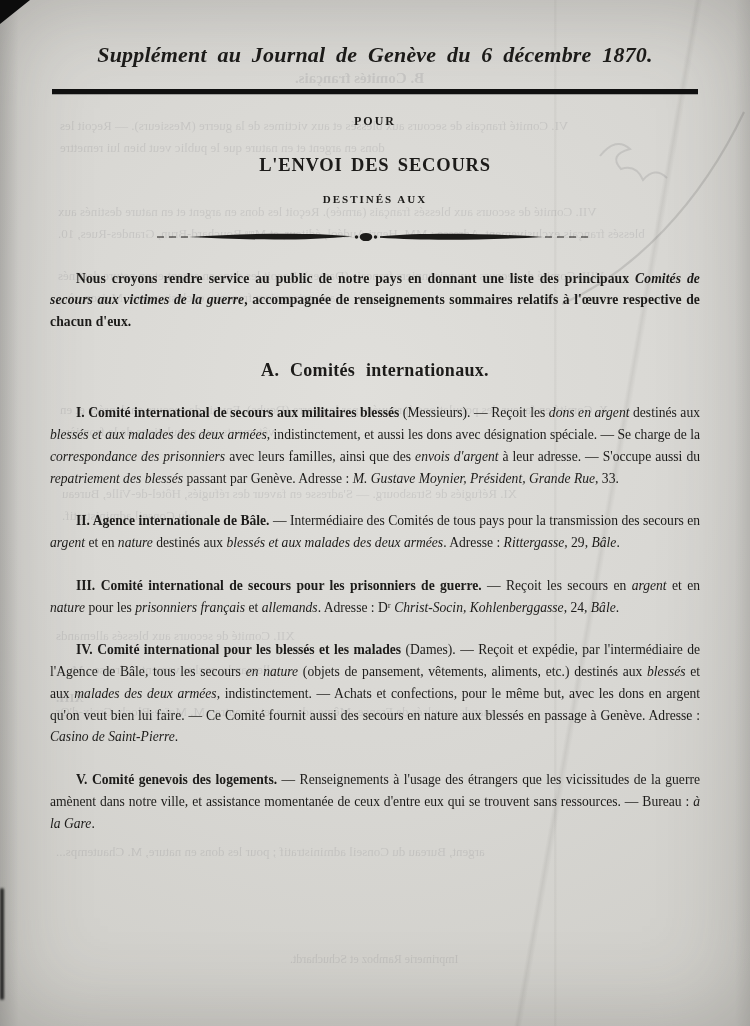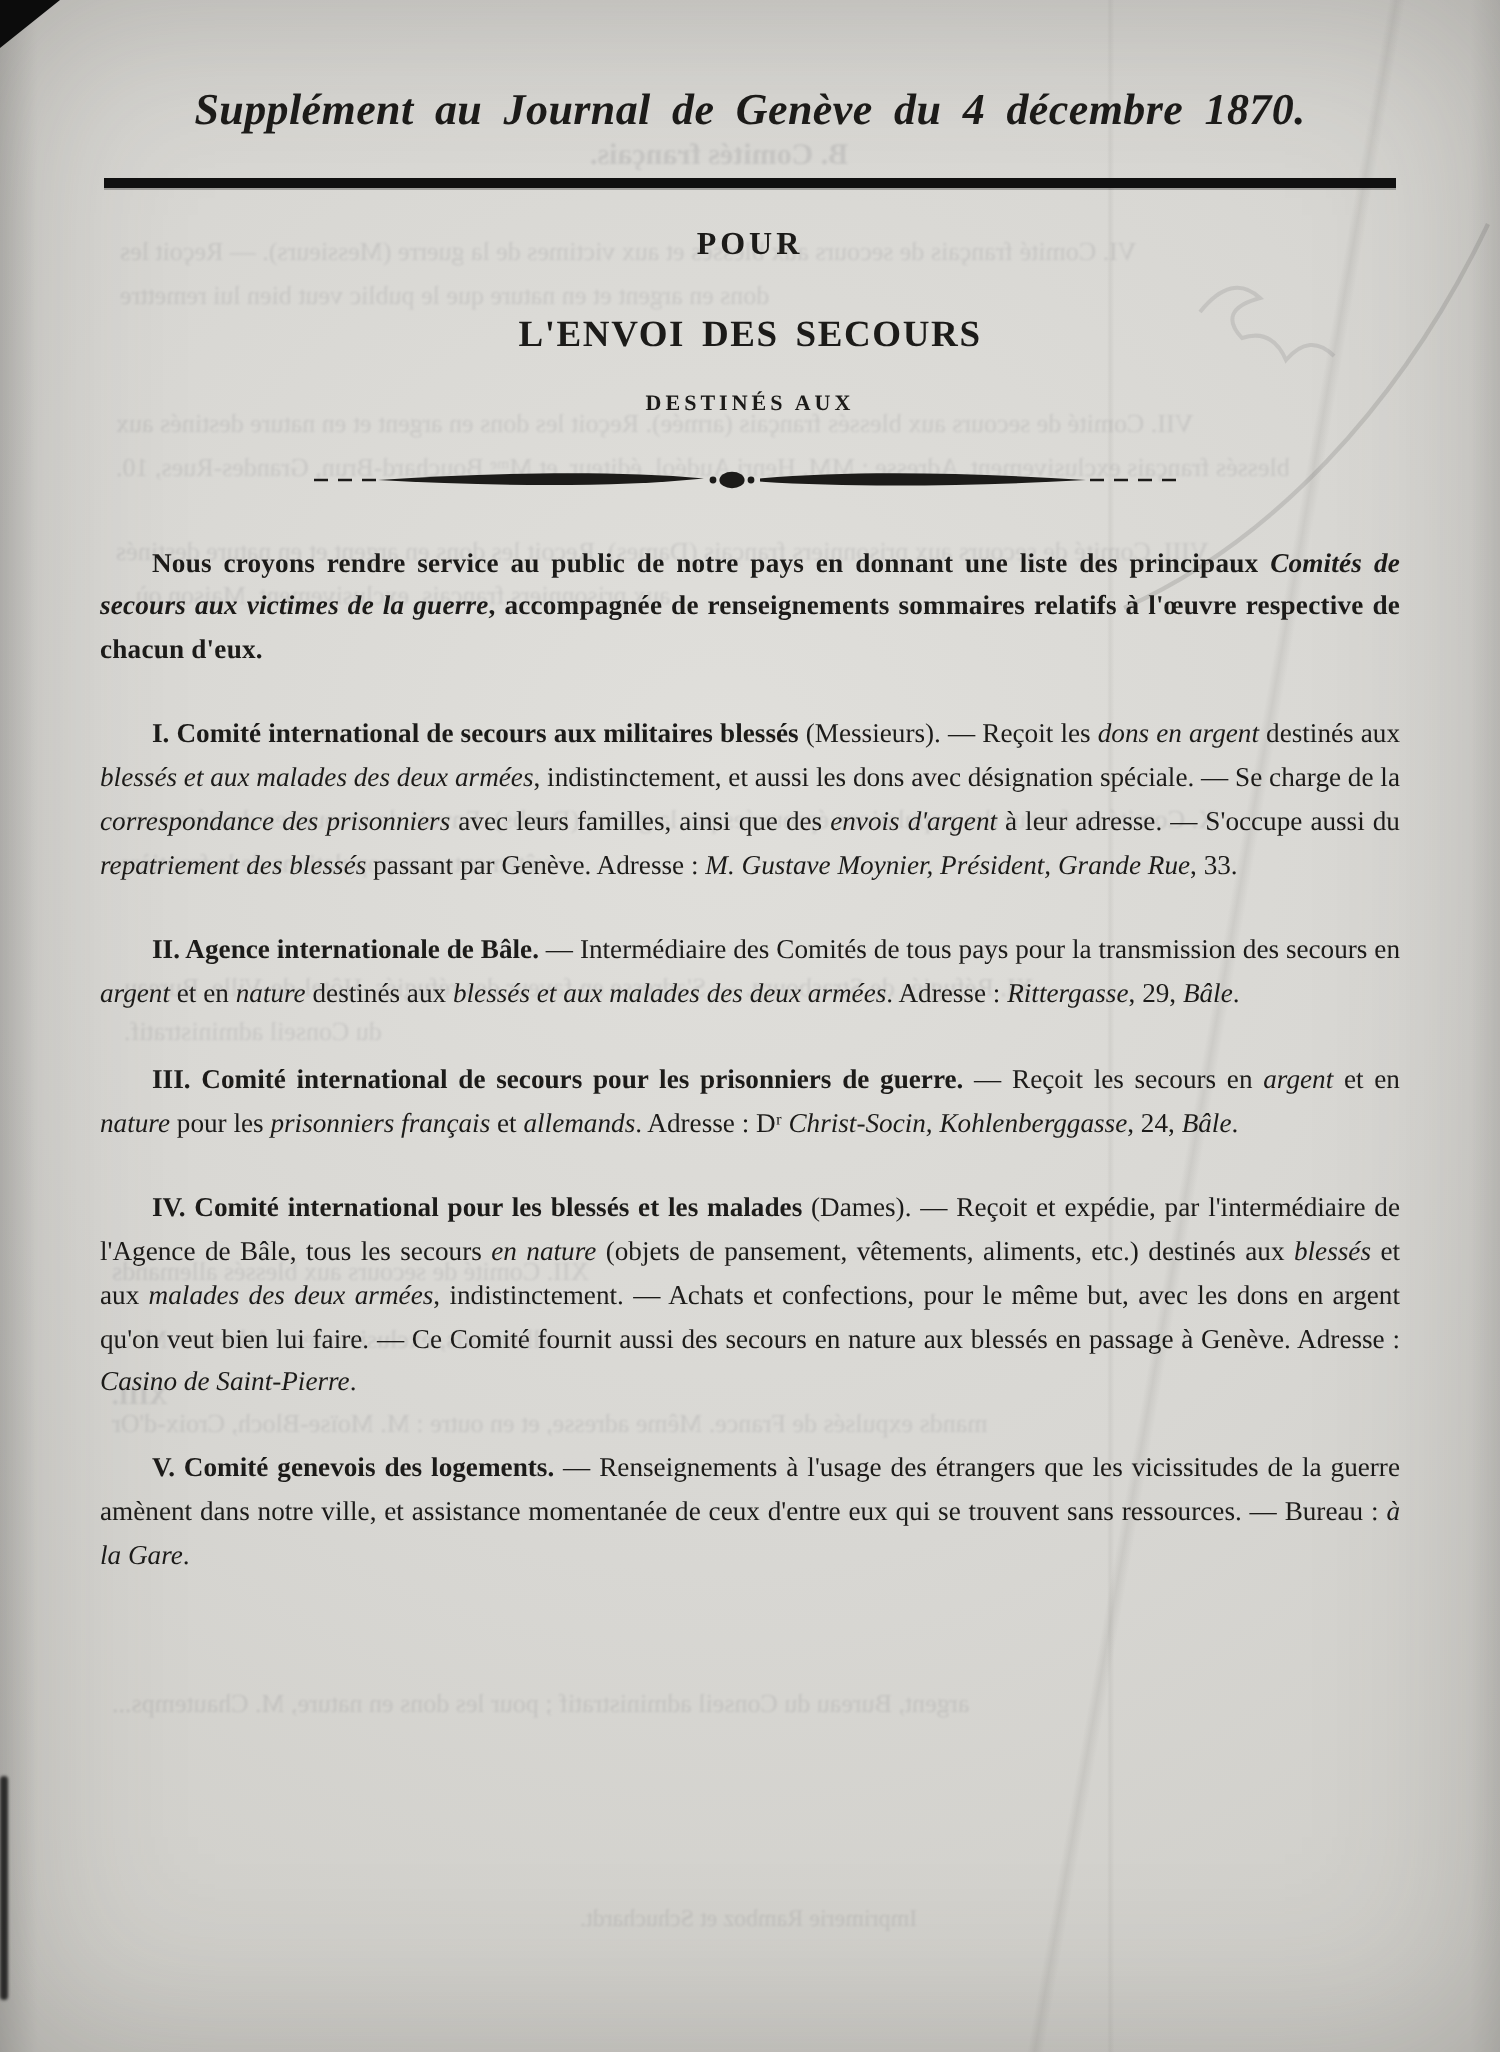--- a/index.html
+++ b/index.html
@@ -40,21 +40,21 @@
   
   .content{position:relative;z-index:2;padding:0 50px;}
   .masthead{margin-top:42px;text-align:center;
     font-size:22px;font-weight:bold;font-style:italic;word-spacing:5px;letter-spacing:.2px;}
   .top-rule{width:646px;height:5px;background:#101010;margin:21px auto 0;
     box-shadow:0 1px 0 rgba(0,0,0,.25);}
   .main-title{margin-top:26px;text-align:center;font-size:61px;font-weight:bold;
     letter-spacing:13px;text-indent:13px;
     text-shadow:1px 0 0 #1c1b19, -0.5px 0 0 #1c1b19;}
   .small-caps-line{text-align:center;font-weight:bold;}
-  .pour{margin-top:20px;font-size:16px;letter-spacing:2px;}
+  .pour{margin-top:20px;font-size:12px;letter-spacing:2px;}
   .envoi{margin-top:26px;font-size:18.5px;letter-spacing:.8px;word-spacing:3px;}
   .destines{margin-top:17px;font-size:11px;letter-spacing:2px;}
   .victimes{margin-top:15px;text-align:center;font-size:44px;font-weight:bold;
     letter-spacing:4px;word-spacing:13px;white-space:nowrap;}
   .divider{display:block;margin:24px auto 0;}
   .intro{margin:23px auto 0;font-size:13.6px;line-height:1.58;text-align:justify;
     text-indent:26px;font-weight:bold;letter-spacing:.1px;}
   .section-heading{margin-top:28px;text-align:center;font-size:18px;font-weight:bold;
     word-spacing:6px;letter-spacing:.3px;}
   .para{margin:21px 0 0 0;font-size:13.6px;line-height:1.6;text-align:justify;
@@ -89,21 +89,21 @@
   <svg class="pencil" width="210" height="210" viewBox="0 0 210 210" style="right:-8px;top:108px;position:absolute">
     <path d="M14 196 C 86 164, 152 96, 196 4" stroke="rgba(40,40,46,.14)" fill="none" stroke-width="2.2"></path>
     <path d="M52 48 q 16 -20 30 -7 q -22 6 -9 20 q 15 -5 22 11 q 12 -14 24 -2" stroke="rgba(40,40,46,.11)" fill="none" stroke-width="2"></path>
   </svg>
 
   <div class="corner-tl"></div>
   <div class="edge-sliver-left"></div>
 
   <div class="content">
 
-    <div class="masthead">Supplément au Journal de Genève du 4 décembre 1870.</div>
+    <div class="masthead">Supplément au Journal de Genève du 6 décembre 1870.</div>
 
     <div class="top-rule"></div>
 
 
     <div class="small-caps-line pour">POUR</div>
 
     <div class="small-caps-line envoi">L'ENVOI DES SECOURS</div>
 
     <div class="small-caps-line destines">DESTINÉS AUX</div>
 
@@ -113,20 +113,21 @@
       <path d="M34 8 C 92 4.2, 152 3.2, 197 7.2 C 152 11.8, 92 11.2, 34 8 Z" fill="#1c1b19"></path>
       <circle cx="201.5" cy="8" r="1.7" fill="#1c1b19"></circle>
       <ellipse cx="211" cy="8" rx="6.3" ry="4.1" fill="#1c1b19"></ellipse>
       <circle cx="220.5" cy="8" r="1.7" fill="#1c1b19"></circle>
       <path d="M225 7.2 C 270 3.2, 330 4.2, 388 8 C 330 11.2, 270 11.8, 225 8.8 Z" fill="#1c1b19"></path>
       <path d="M390 8 h48" stroke="#1c1b19" stroke-width="1.2" stroke-dasharray="7 5" fill="none"></path>
     </svg>
 
     <p class="intro"><span style="font-weight: bold;">Nous croyons rendre service au public de notre pays en donnant une liste des principaux </span><span style="font-weight: bold; font-style: italic;">Comités de secours aux victimes de la guerre</span><span style="font-weight: bold;">, accompagnée de renseignements sommaires relatifs à l'œuvre respective de chacun d'eux.</span></p>
 
+    <div class="section-heading">A. Comités internationaux.</div>
 
     <p class="para"><span style="font-weight: bold;">I. Comité international de secours aux militaires blessés</span><span> (Messieurs). — Reçoit les </span><span style="font-style: italic;">dons en argent</span><span> destinés aux </span><span style="font-style: italic;">blessés et aux malades des deux armées</span><span>, indistinctement, et aussi les dons avec désignation spéciale. — Se charge de la </span><span style="font-style: italic;">correspondance des prisonniers</span><span> avec leurs familles, ainsi que des </span><span style="font-style: italic;">envois d'argent</span><span> à leur adresse. — S'occupe aussi du </span><span style="font-style: italic;">repatriement des blessés</span><span> passant par Genève. Adresse : </span><span style="font-style: italic;">M. Gustave Moynier, Président, Grande Rue</span><span>, 33.</span></p>
 
     <p class="para"><span style="font-weight: bold;">II. Agence internationale de Bâle.</span><span> — Intermédiaire des Comités de tous pays pour la transmission des secours en </span><span style="font-style: italic;">argent</span><span> et en </span><span style="font-style: italic;">nature</span><span> destinés aux </span><span style="font-style: italic;">blessés et aux malades des deux armées</span><span>. Adresse : </span><span style="font-style: italic;">Rittergasse</span><span>, 29, </span><span style="font-style: italic;">Bâle</span><span>.</span></p>
 
     <p class="para"><span style="font-weight: bold;">III. Comité international de secours pour les prisonniers de guerre.</span><span> — Reçoit les secours en </span><span style="font-style: italic;">argent</span><span> et en </span><span style="font-style: italic;">nature</span><span> pour les </span><span style="font-style: italic;">prisonniers français</span><span> et </span><span style="font-style: italic;">allemands</span><span>. Adresse : Dʳ </span><span style="font-style: italic;">Christ-Socin, Kohlenberggasse</span><span>, 24, </span><span style="font-style: italic;">Bâle</span><span>.</span></p>
 
     <p class="para"><span style="font-weight: bold;">IV. Comité international pour les blessés et les malades</span><span> (Dames). — Reçoit et expédie, par l'intermédiaire de l'Agence de Bâle, tous les secours </span><span style="font-style: italic;">en nature</span><span> (objets de pansement, vêtements, aliments, etc.) destinés aux </span><span style="font-style: italic;">blessés</span><span> et aux </span><span style="font-style: italic;">malades des deux armées</span><span>, indistinctement. — Achats et confections, pour le même but, avec les dons en argent qu'on veut bien lui faire. — Ce Comité fournit aussi des secours en nature aux blessés en passage à Genève. Adresse : </span><span style="font-style: italic;">Casino de Saint-Pierre</span><span>.</span></p>
 
     <p class="para"><span style="font-weight: bold;">V. Comité genevois des logements.</span><span> — Renseignements à l'usage des étrangers que les vicissitudes de la guerre amènent dans notre ville, et assistance momentanée de ceux d'entre eux qui se trouvent sans ressources. — Bureau : </span><span style="font-style: italic;">à la Gare</span><span>.</span></p>

